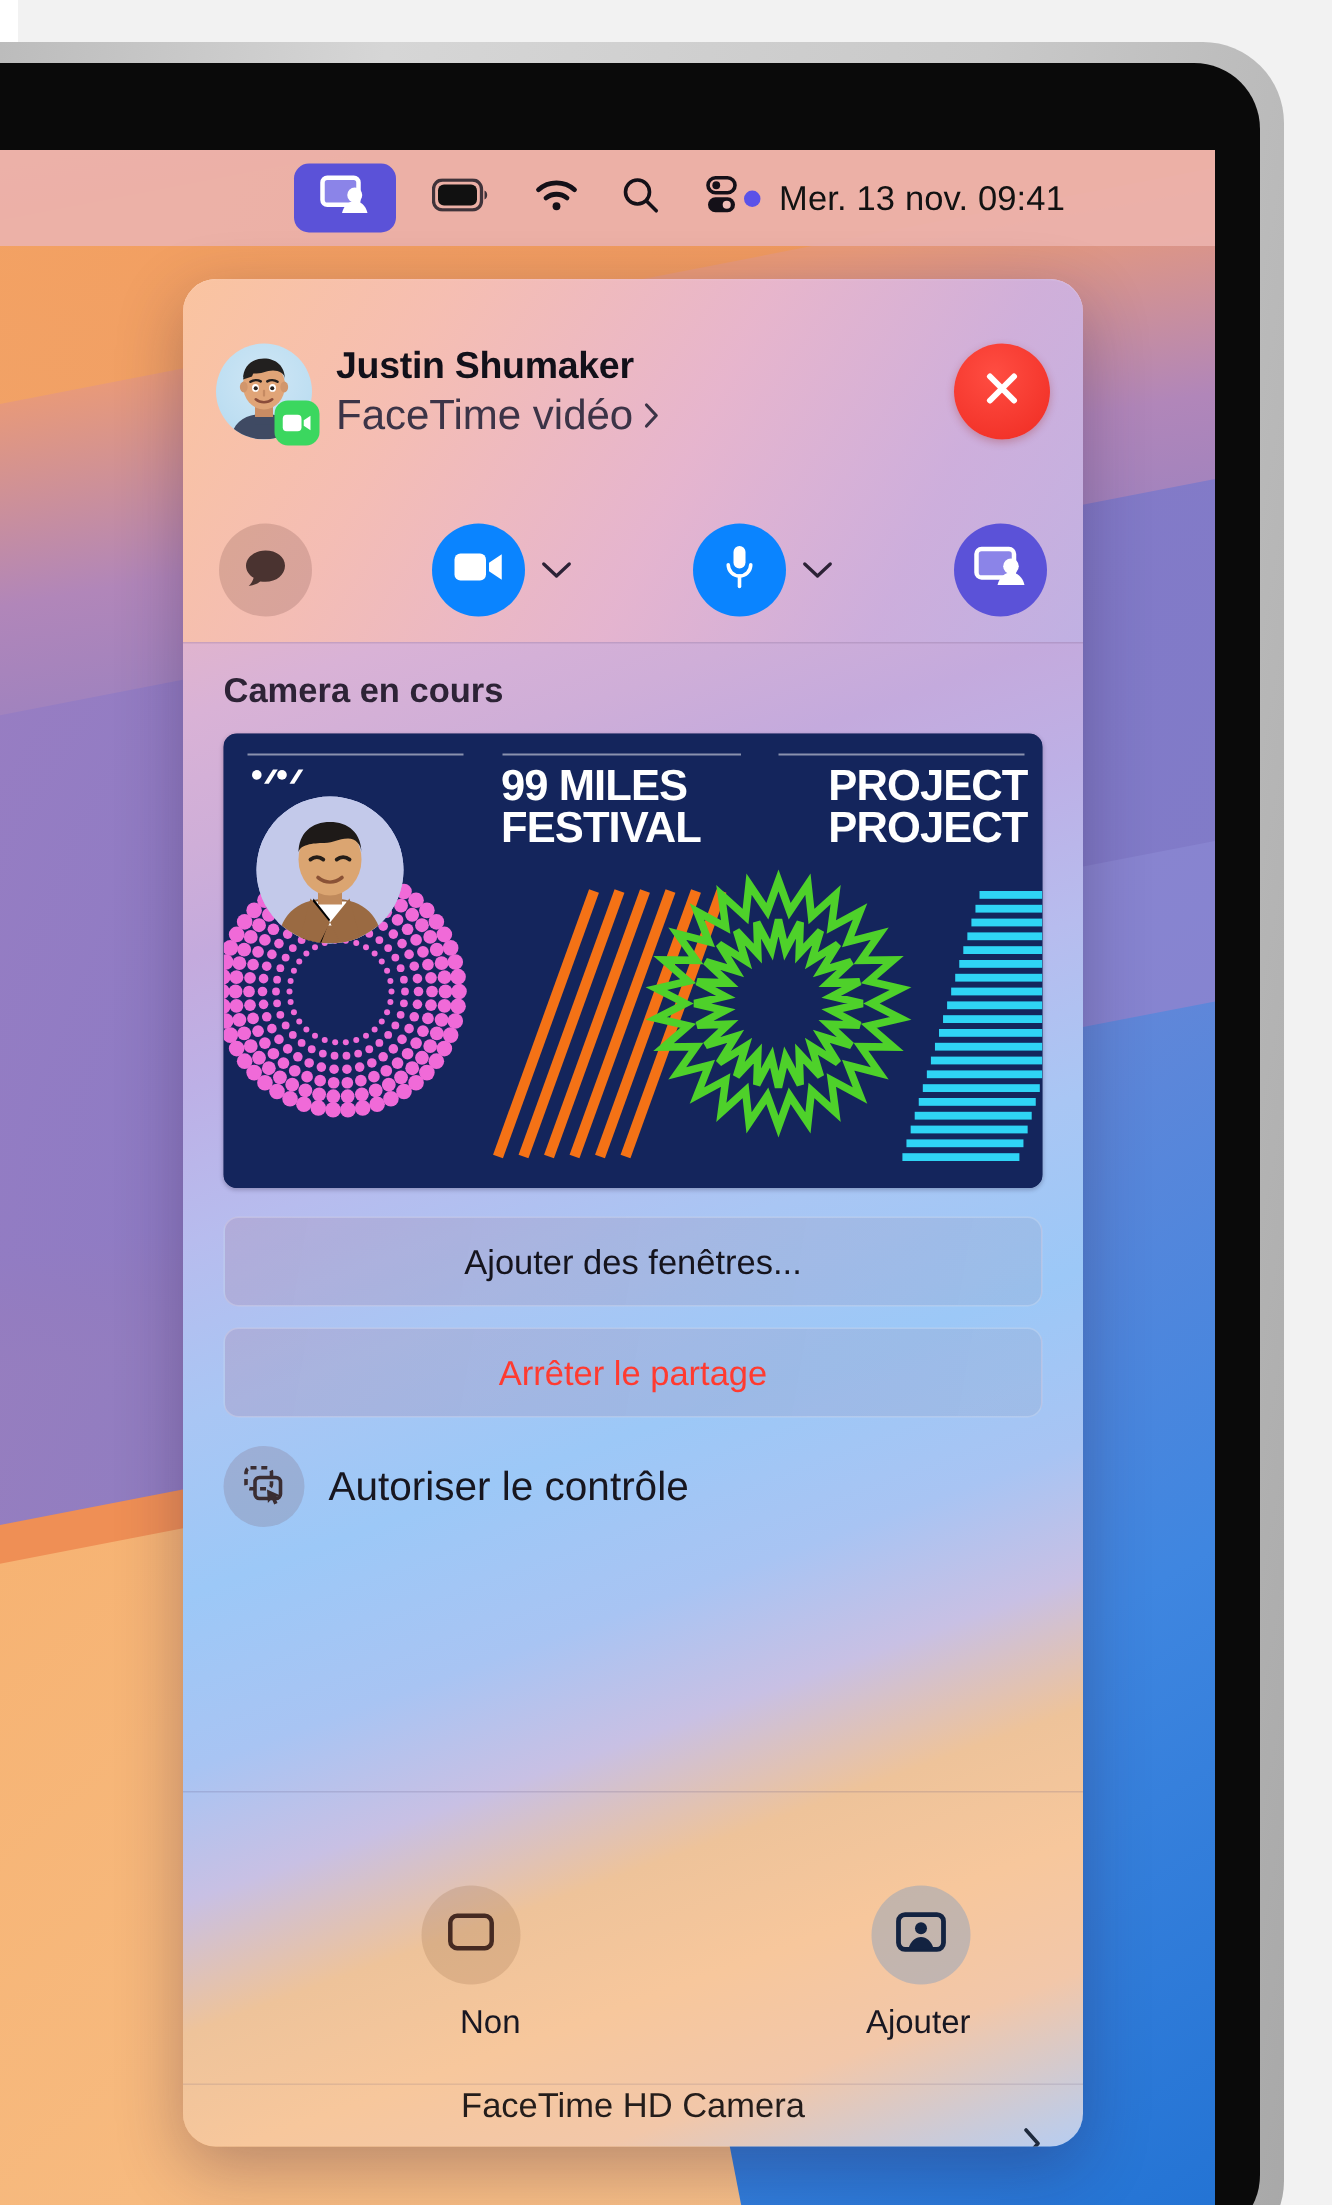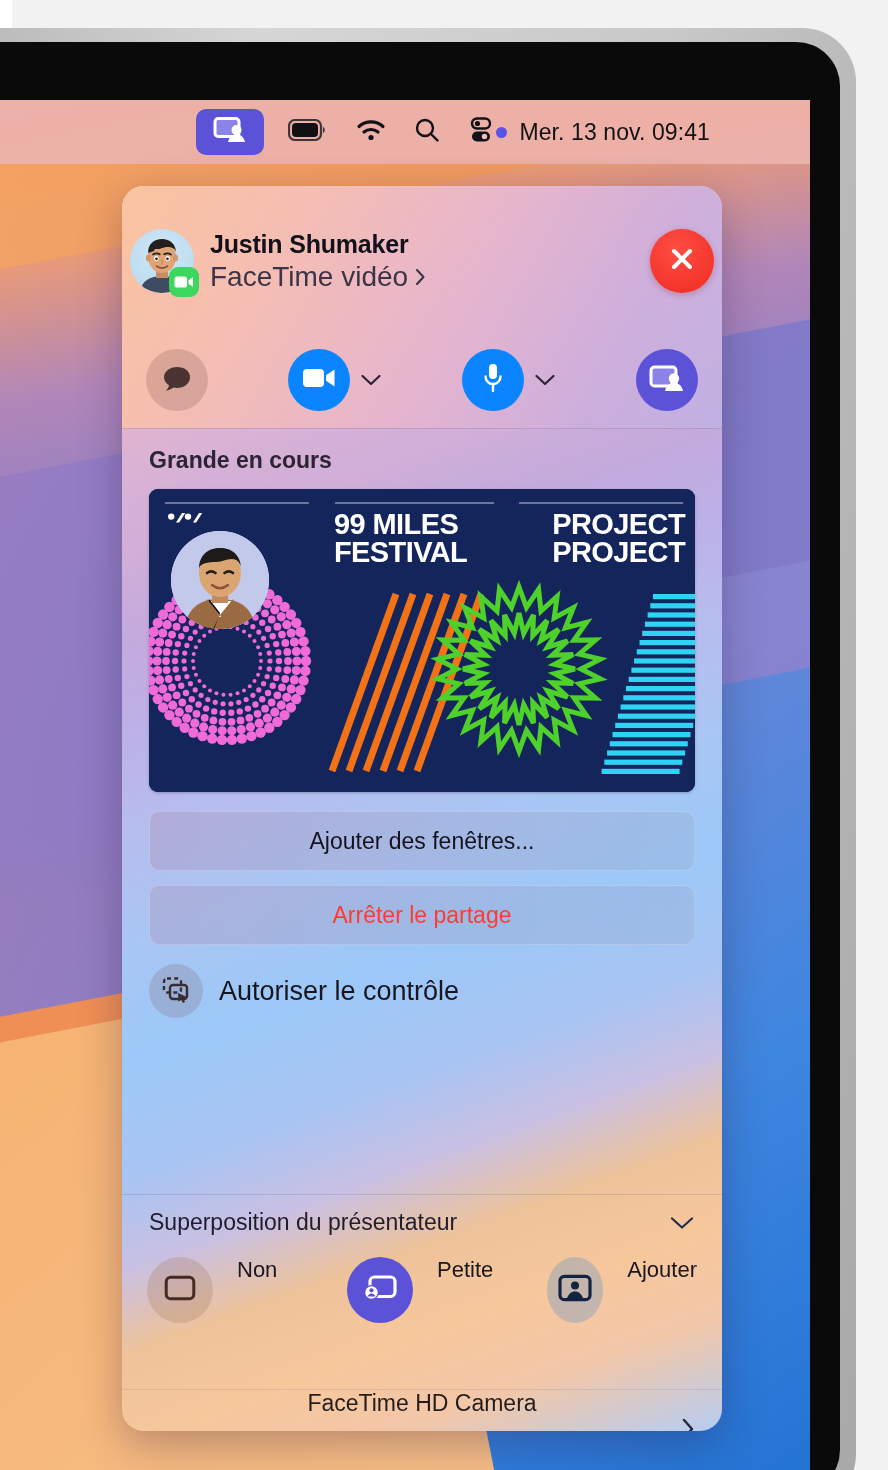--- a/index.html
+++ b/index.html
@@ -138,21 +138,21 @@
     position:absolute; left:0; top:0; width:600px; height:242px;
     background:linear-gradient(115deg,
       rgba(250,196,160,.95) 0%,
       rgba(246,190,178,.9) 25%,
       rgba(231,181,206,.85) 55%,
       rgba(204,174,221,.82) 80%,
       rgba(191,178,228,.8) 100%);
   }
   #header-row{
     position:absolute; left:0; top:0; width:600px; height:150px;
-    display:flex; align-items:center; padding:0 8px;
+    display:flex; align-items:center; padding:0 22px;
   }
   #avatar-wrap{ position:relative; width:64px; height:64px; flex:0 0 64px; }
   #avatar{
     width:64px;height:64px;border-radius:50%;
     background:radial-gradient(circle at 50% 38%, #cfe6f5 0%, #bfdff2 60%, #b3d8ef 100%);
     overflow:hidden; position:relative;
   }
   #facetime-badge{
     position:absolute; right:-5px; bottom:-4px; width:30px;height:30px;
     background:#3bd75f; border-radius:9px;
@@ -243,21 +243,21 @@
   #overlay-header{
     position:absolute; left:27px; top:14px; width:546px;
     display:flex; align-items:center; justify-content:space-between;
   }
   #overlay-title{ font-size:23px; color:#211d2b; }
   #overlay-chevron{ color:#25304a; display:flex;align-items:center; }
   #overlay-options{
     position:absolute; left:0; top:62px; width:600px;
     display:flex; justify-content:space-around; align-items:flex-start;
   }
-  .overlay-option{ width:150px; display:flex;flex-direction:row;align-items:flex-start;gap:24px;}
+  .overlay-option{ width:150px; display:flex;flex-direction:column;align-items:flex-end;gap:12px;}
   .overlay-circle{
     width:66px;height:66px;border-radius:50%;
     display:flex;align-items:center;justify-content:center;
   }
   #overlay-opt-off .overlay-circle{ background:rgba(150,105,70,.22); }
   #overlay-opt-small .overlay-circle{ background:#5b52d8; }
   #overlay-opt-large .overlay-circle{ background:rgba(80,140,205,.30); }
   .overlay-label{ font-size:22px; color:#181722; }
 
   #panel-divider-3{
@@ -469,21 +469,21 @@
               <path d="M16 27c1.2-5.4 5.2-8.4 9-8.4s7.8 3 9 8.4z" fill="#ffffff"></path>
             </svg>
           </span>
         </div>
       </div>
 
       <div id="panel-divider-1"></div>
 
       <div id="sharing-section">
 
-        <div id="sharing-label">Grande en cours</div>
+        <div id="sharing-label">Camera en cours</div>
 
         <div id="share-thumb">
           <svg width="546" height="303" viewBox="0 0 546 303" style="position:absolute;left:0;top:0;">
             <defs>
               <clipPath id="clipThumb">
                   <rect x="0" y="0" width="546" height="303"></rect>
                 </clipPath>
               <pattern id="dotpat" width="1" height="1"></pattern>
             </defs>
             <rect width="546" height="303" fill="#14255c"></rect>
@@ -830,56 +830,34 @@
               <path d="M17 17l9 4-3.6 1.2L24 26l-2.2 1-1.6-3.8L17.6 26z" fill="#3a2d32"></path>
             </svg>
           </div>
           <div id="allow-control-label">Autoriser le contrôle</div>
         </div>
       </div>
 
       <div id="panel-divider-2"></div>
 
       <div id="overlay-section">
-        <div id="overlay-header">
-          <div id="overlay-title">Superposition du présentateur</div>
-          <div id="overlay-chevron">
-            <svg width="26" height="16" viewBox="0 0 26 16">
-              <path d="M3 3.5l10 9 10-9" fill="none" stroke="#25304a" stroke-width="2.3" stroke-linecap="round" stroke-linejoin="round"></path>
-            </svg>
-          </div>
-        </div>
 
         <div id="overlay-options">
 
           <div class="overlay-option" id="overlay-opt-off">
             <div class="overlay-circle">
               <span>
                 <svg width="32" height="26" viewBox="0 0 32 26">
                   <rect x="2.2" y="2.2" width="27.6" height="21.6" rx="4.6" fill="none" stroke="#452a22" stroke-width="3"></rect>
                 </svg>
               </span>
             </div>
             <div class="overlay-label">Non</div>
           </div>
 
-          <div class="overlay-option" id="overlay-opt-small">
-            <div class="overlay-circle">
-              <span>
-                <svg width="36" height="28" viewBox="0 0 36 28">
-                  <rect x="8" y="3" width="25" height="19.5" rx="4.4" fill="none" stroke="#ffffff" stroke-width="3.2"></rect>
-                  <circle cx="9.5" cy="18.5" r="7.6" fill="#5b52d8"></circle>
-                  <circle cx="9.5" cy="18.5" r="6.2" fill="#ffffff"></circle>
-                  <circle cx="9.5" cy="16.3" r="2.1" fill="#5b52d8"></circle>
-                  <path d="M5.6 22.6c.7-2.1 2.2-3.1 3.9-3.1s3.2 1 3.9 3.1z" fill="#5b52d8"></path>
-                </svg>
-              </span>
-            </div>
-            <div class="overlay-label">Petite</div>
-          </div>
 
           <div class="overlay-option" id="overlay-opt-large">
             <div class="overlay-circle">
               <span>
                 <svg width="34" height="28" viewBox="0 0 34 28">
                   <rect x="2" y="2.4" width="30" height="23.2" rx="4.4" fill="none" stroke="#132341" stroke-width="3.2"></rect>
                   <circle cx="17" cy="11.5" r="4" fill="#132341"></circle>
                   <path d="M8.5 25.6c1.5-5.6 4.9-8.2 8.5-8.2s7 2.6 8.5 8.2z" fill="#132341"></path>
                 </svg>
               </span>

